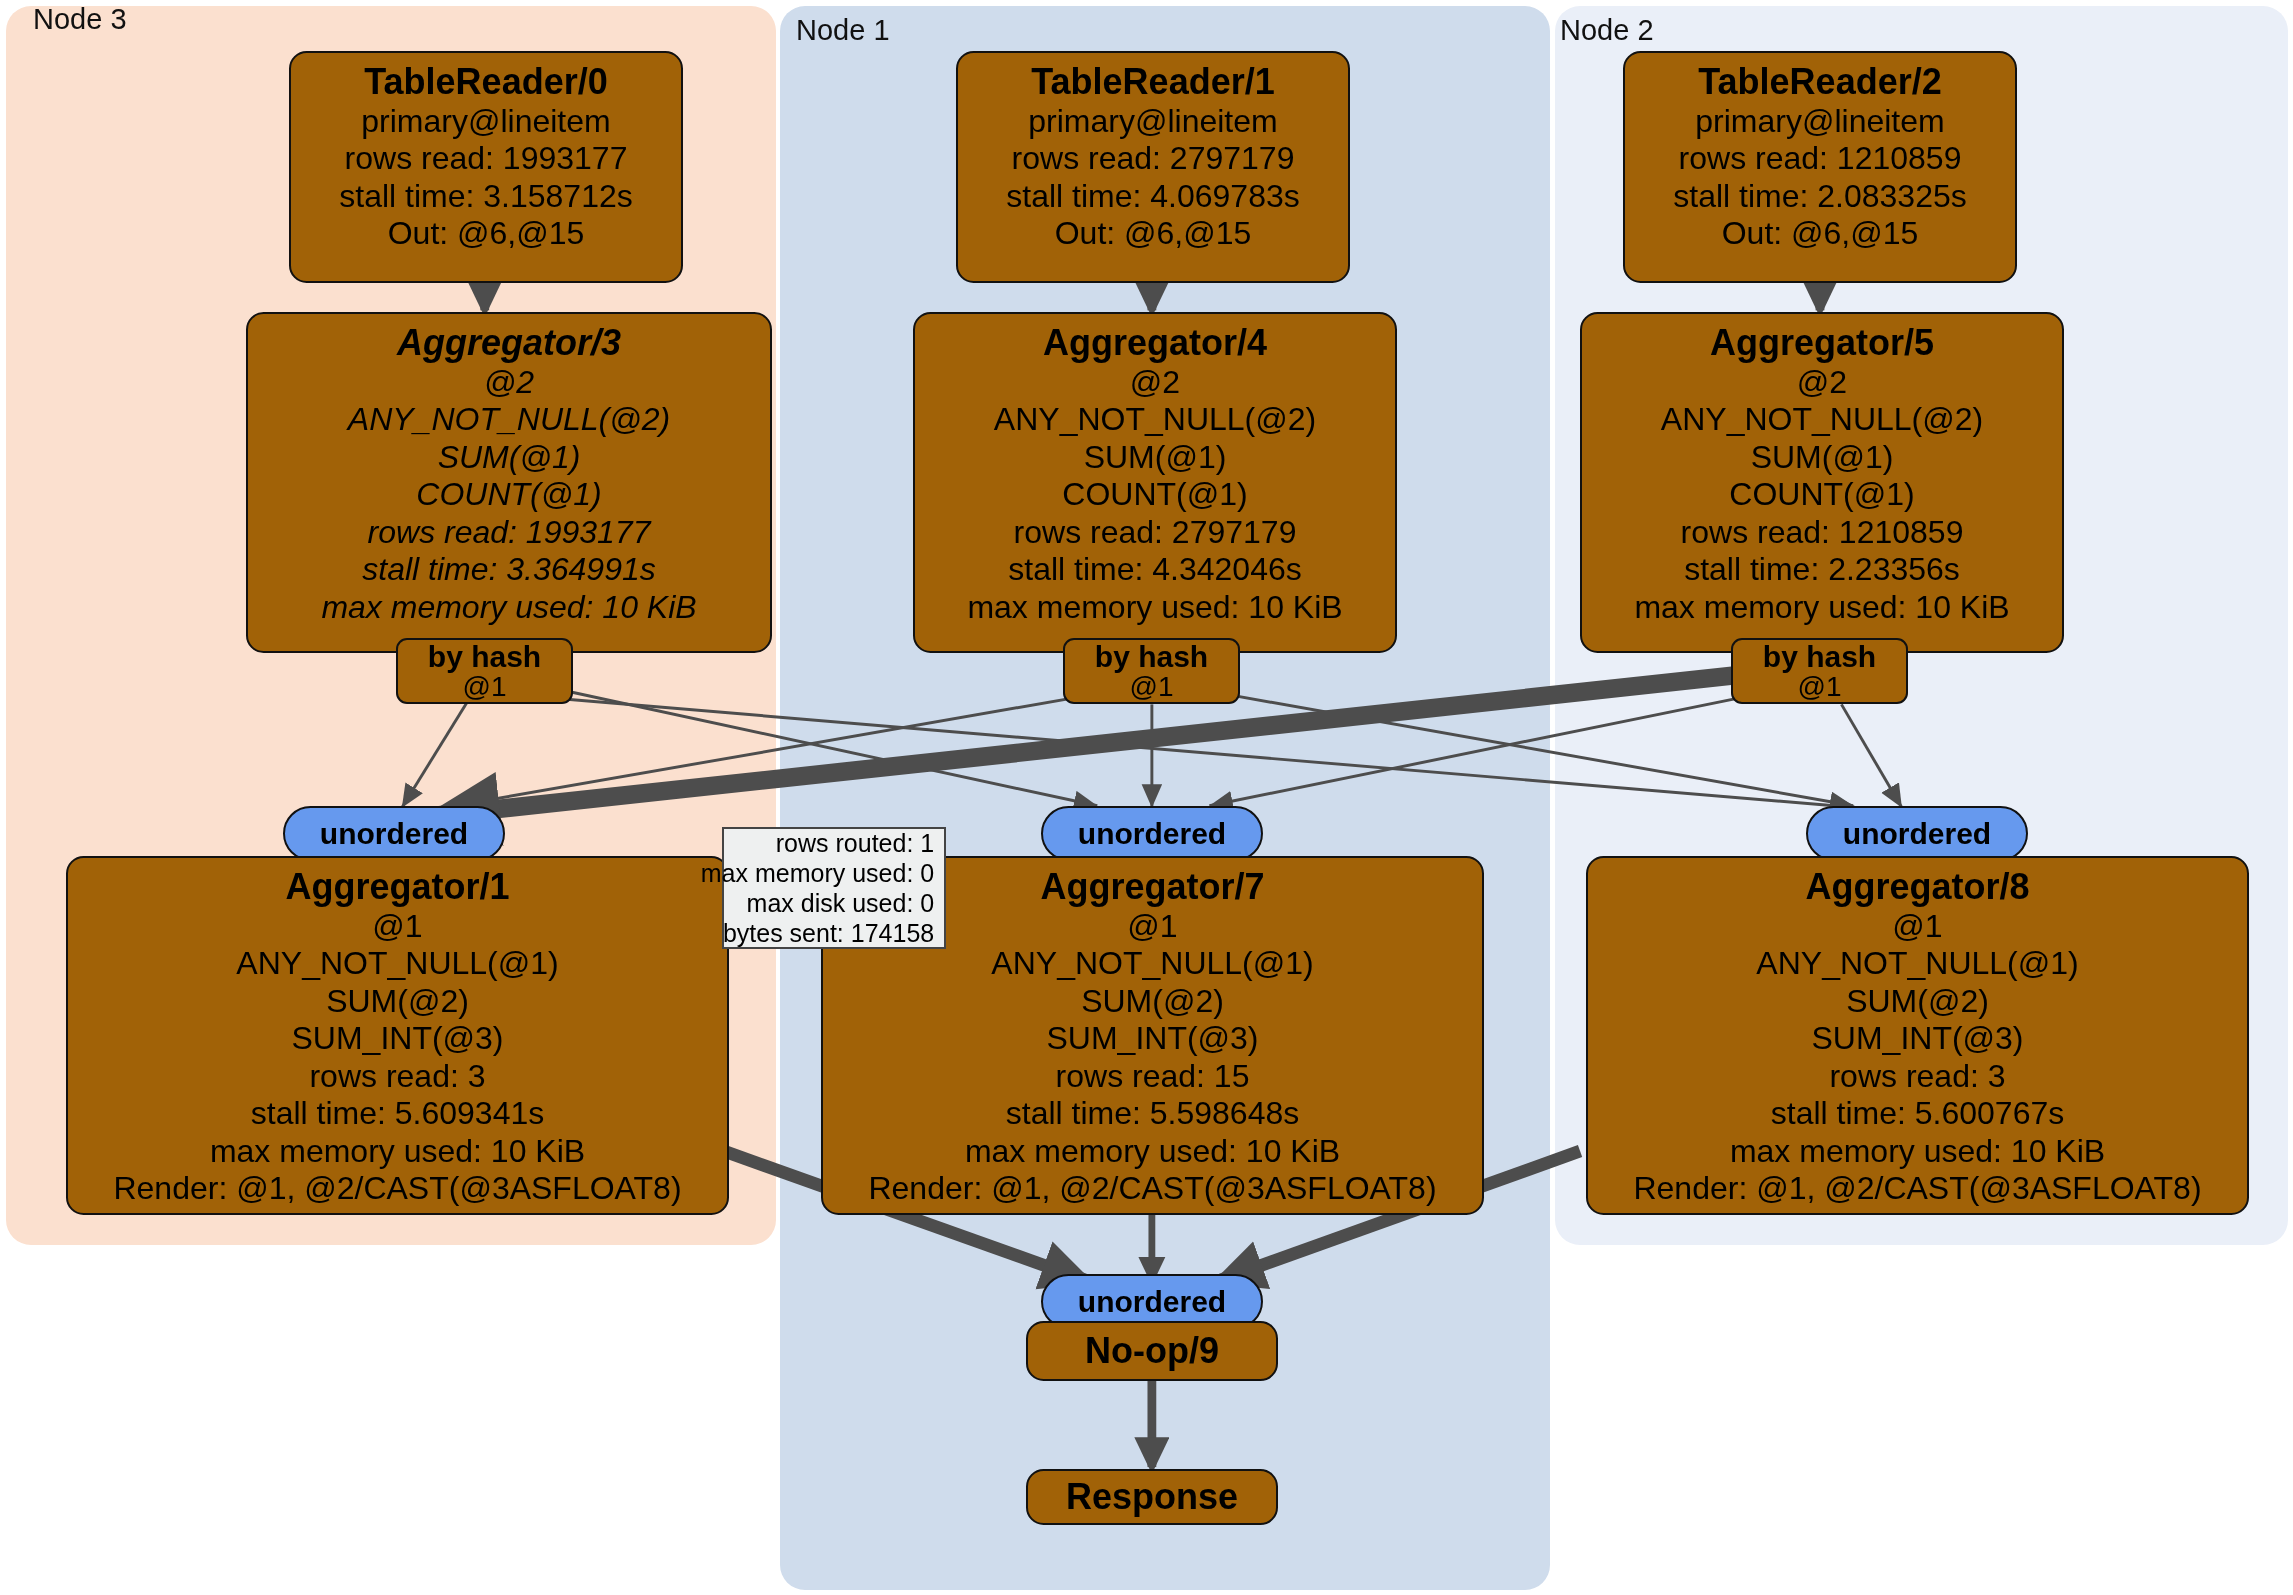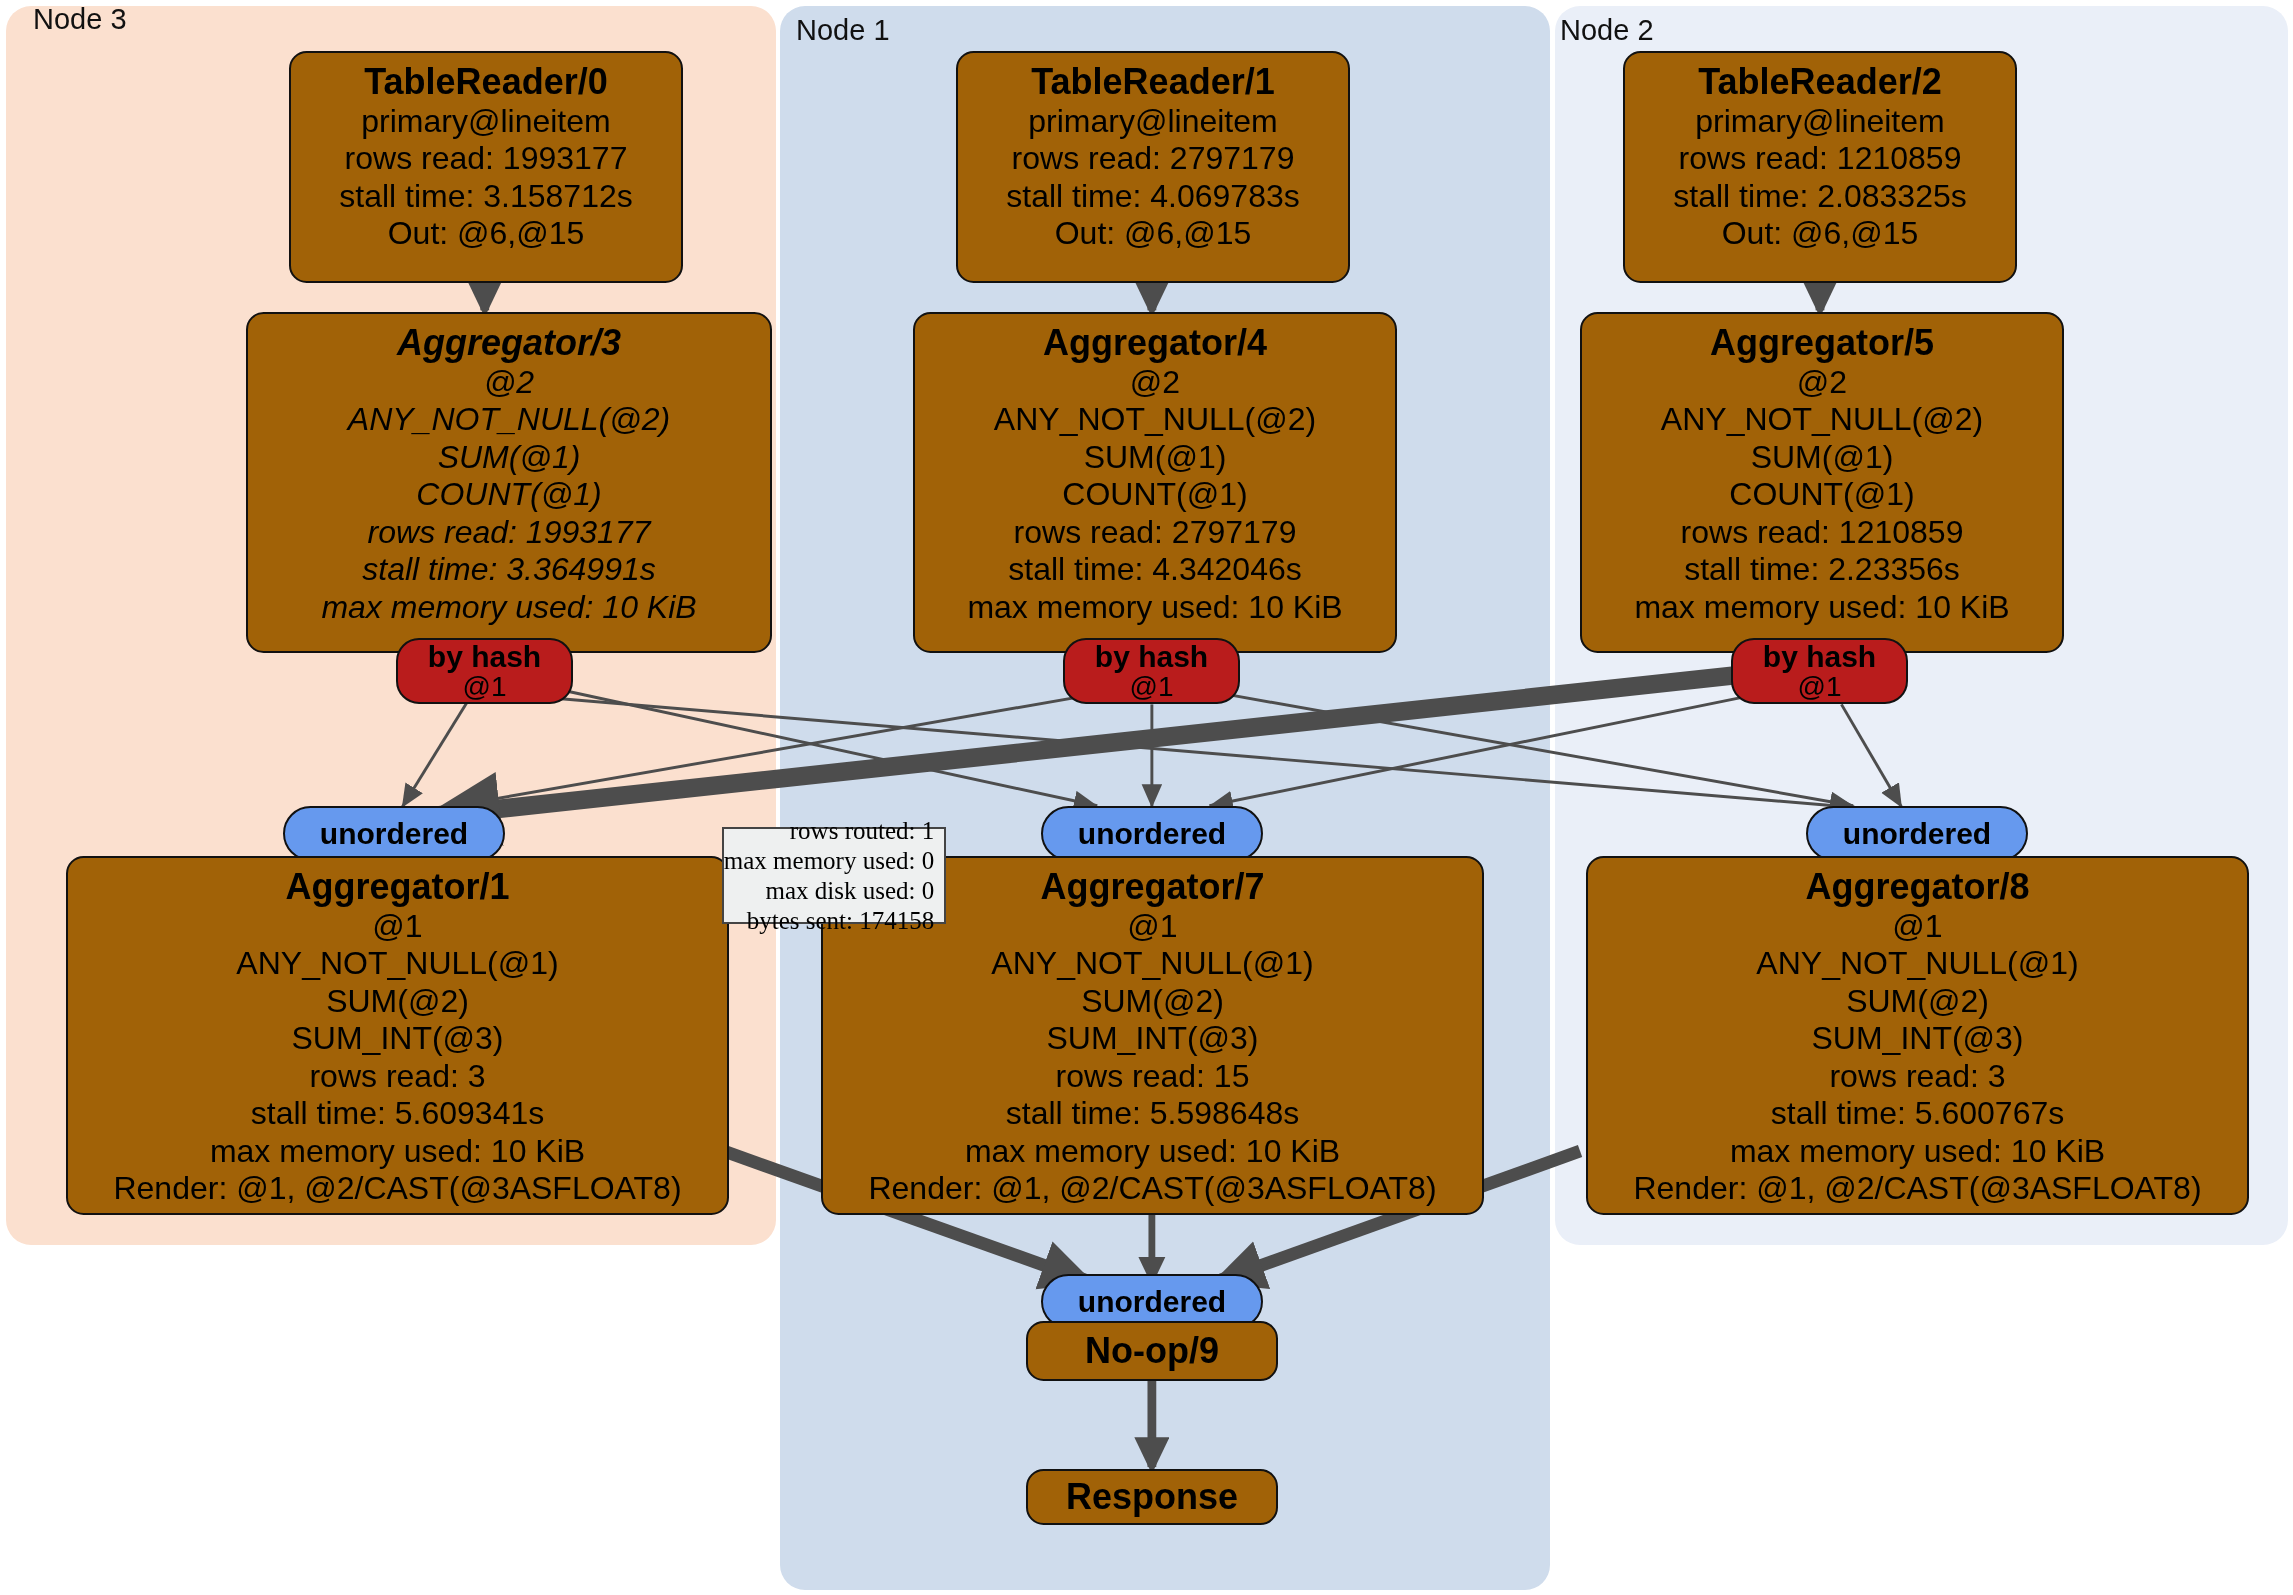--- a/index.html
+++ b/index.html
@@ -12,21 +12,21 @@
   .node{position:absolute;box-sizing:border-box;background:#a16207;border:2.9px solid #111;
         border-radius:17.6px;display:flex;flex-direction:column;align-items:center;
         justify-content:flex-start;padding:7.8px 13.7px;}
   .node .title{font-weight:bold;font-size:36px;line-height:1.17;color:#000;white-space:nowrap;}
   .node .line{font-size:32px;line-height:1.17;color:#000;white-space:nowrap;}
 
   .pill{position:absolute;box-sizing:border-box;border:2.9px solid #111;display:flex;
         flex-direction:column;align-items:center;justify-content:center;}
   .pill .plabel{font-weight:bold;font-size:30px;line-height:1.05;color:#000;white-space:nowrap;}
   .pill .psub{font-size:28px;line-height:1.05;color:#000;white-space:nowrap;}
-  .pill.hash{background:#b91c1c;border-radius:23px;text-align:right;}
+  .pill.hash{background:#a16207;border-radius:11px;text-align:right;}
   .pill.unord{background:#6699ee;border-radius:29px;}
 
   .tooltip{position:absolute;box-sizing:border-box;background:#eef0f0;border:2px solid #444;
            display:flex;flex-direction:column;align-items:flex-end;justify-content:center;padding:3.9px 9.8px;}
   .tooltip .tline{font-size:25px;line-height:1.2;color:#000;white-space:nowrap;}
 
   svg.edges{position:absolute;left:0;top:0;width:2294px;height:1596px;pointer-events:none;}
 </style>
 </head>
 <body>
@@ -194,21 +194,21 @@
     <div class="line">@1</div>
     <div class="line">ANY_NOT_NULL(@1)</div>
     <div class="line">SUM(@2)</div>
     <div class="line">SUM_INT(@3)</div>
     <div class="line">rows read: 3</div>
     <div class="line">stall time: 5.600767s</div>
     <div class="line">max memory used: 10 KiB</div>
     <div class="line">Render: @1, @2/CAST(@3ASFLOAT8)</div>
   </div>
 
-  <div class="tooltip" style="left:722px;top:827px;width:224px;height:97px;font-family:Liberation Serif, serif;">
+  <div class="tooltip" style="left:722px;top:827px;width:224px;height:122px;">
     <div class="tline">rows routed: 1</div>
     <div class="tline">max memory used: 0</div>
     <div class="tline">max disk used: 0</div>
     <div class="tline">bytes sent: 174158</div>
   </div>
 
   <div class="pill unord" style="left:1041px;top:1274px;width:222px;height:55px;">
     <div class="plabel">unordered</div>
   </div>
 

